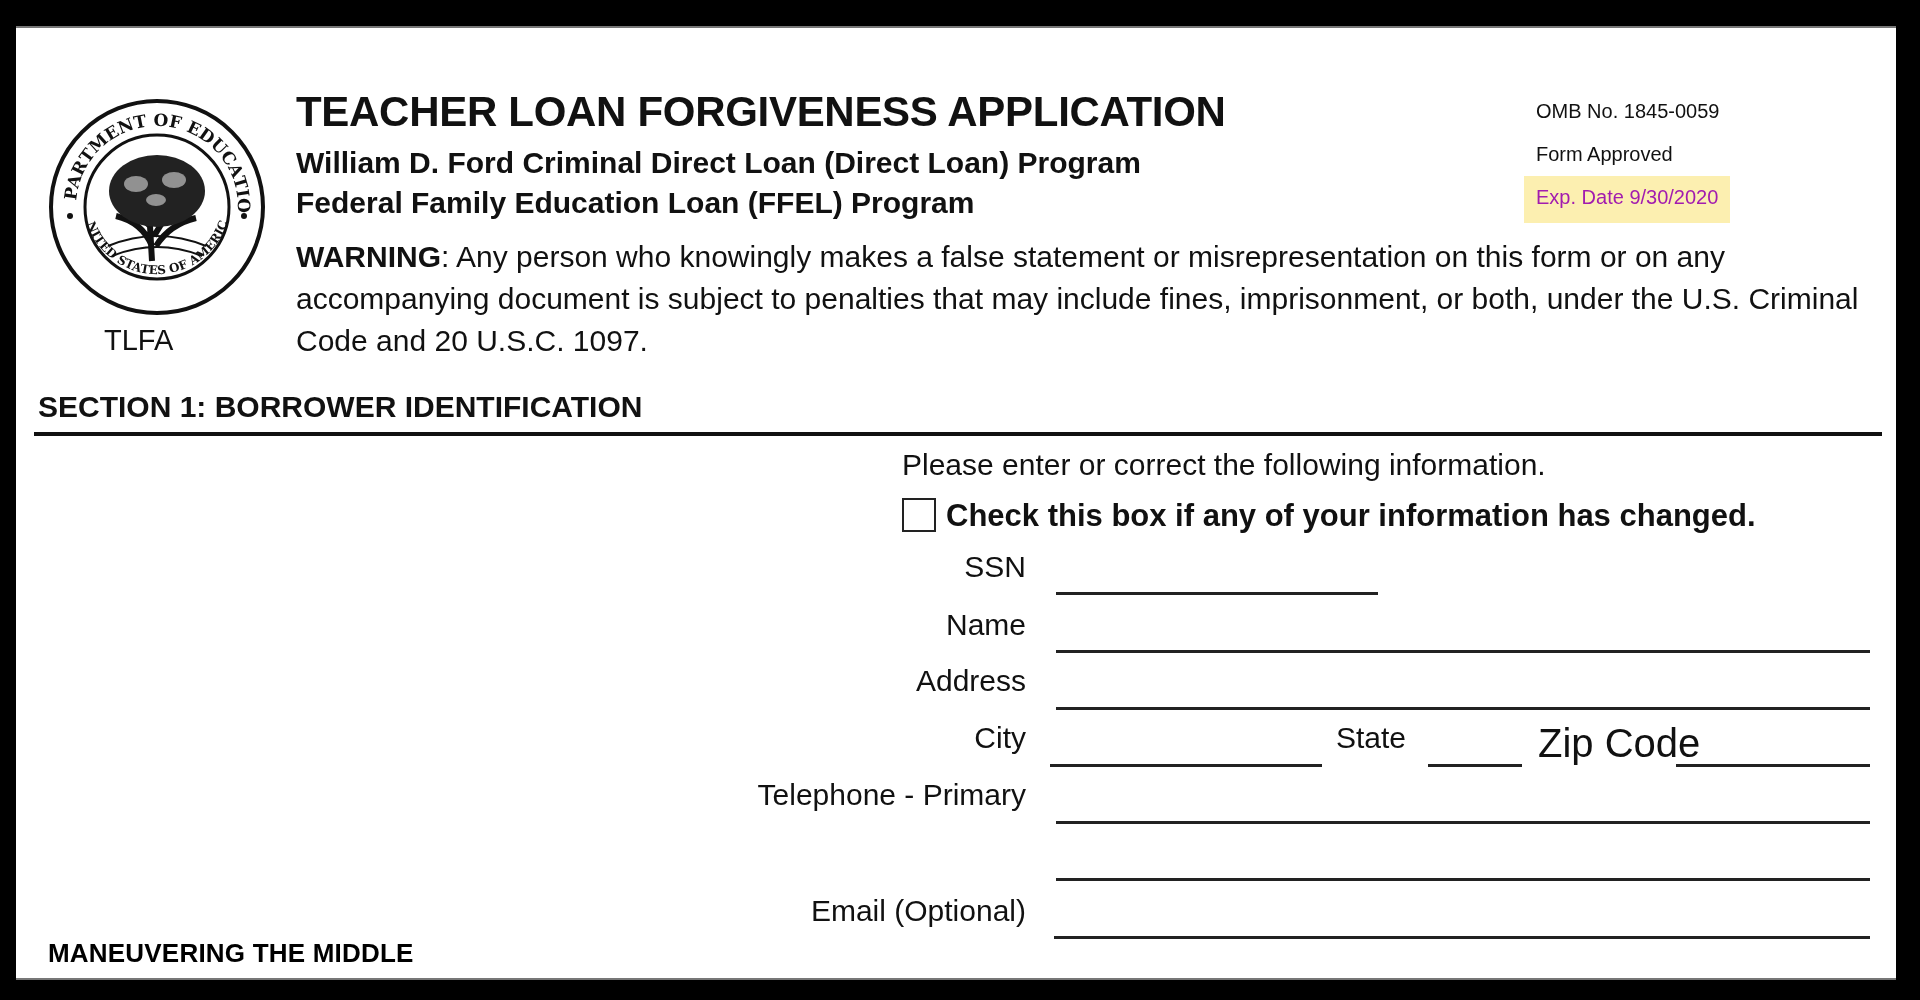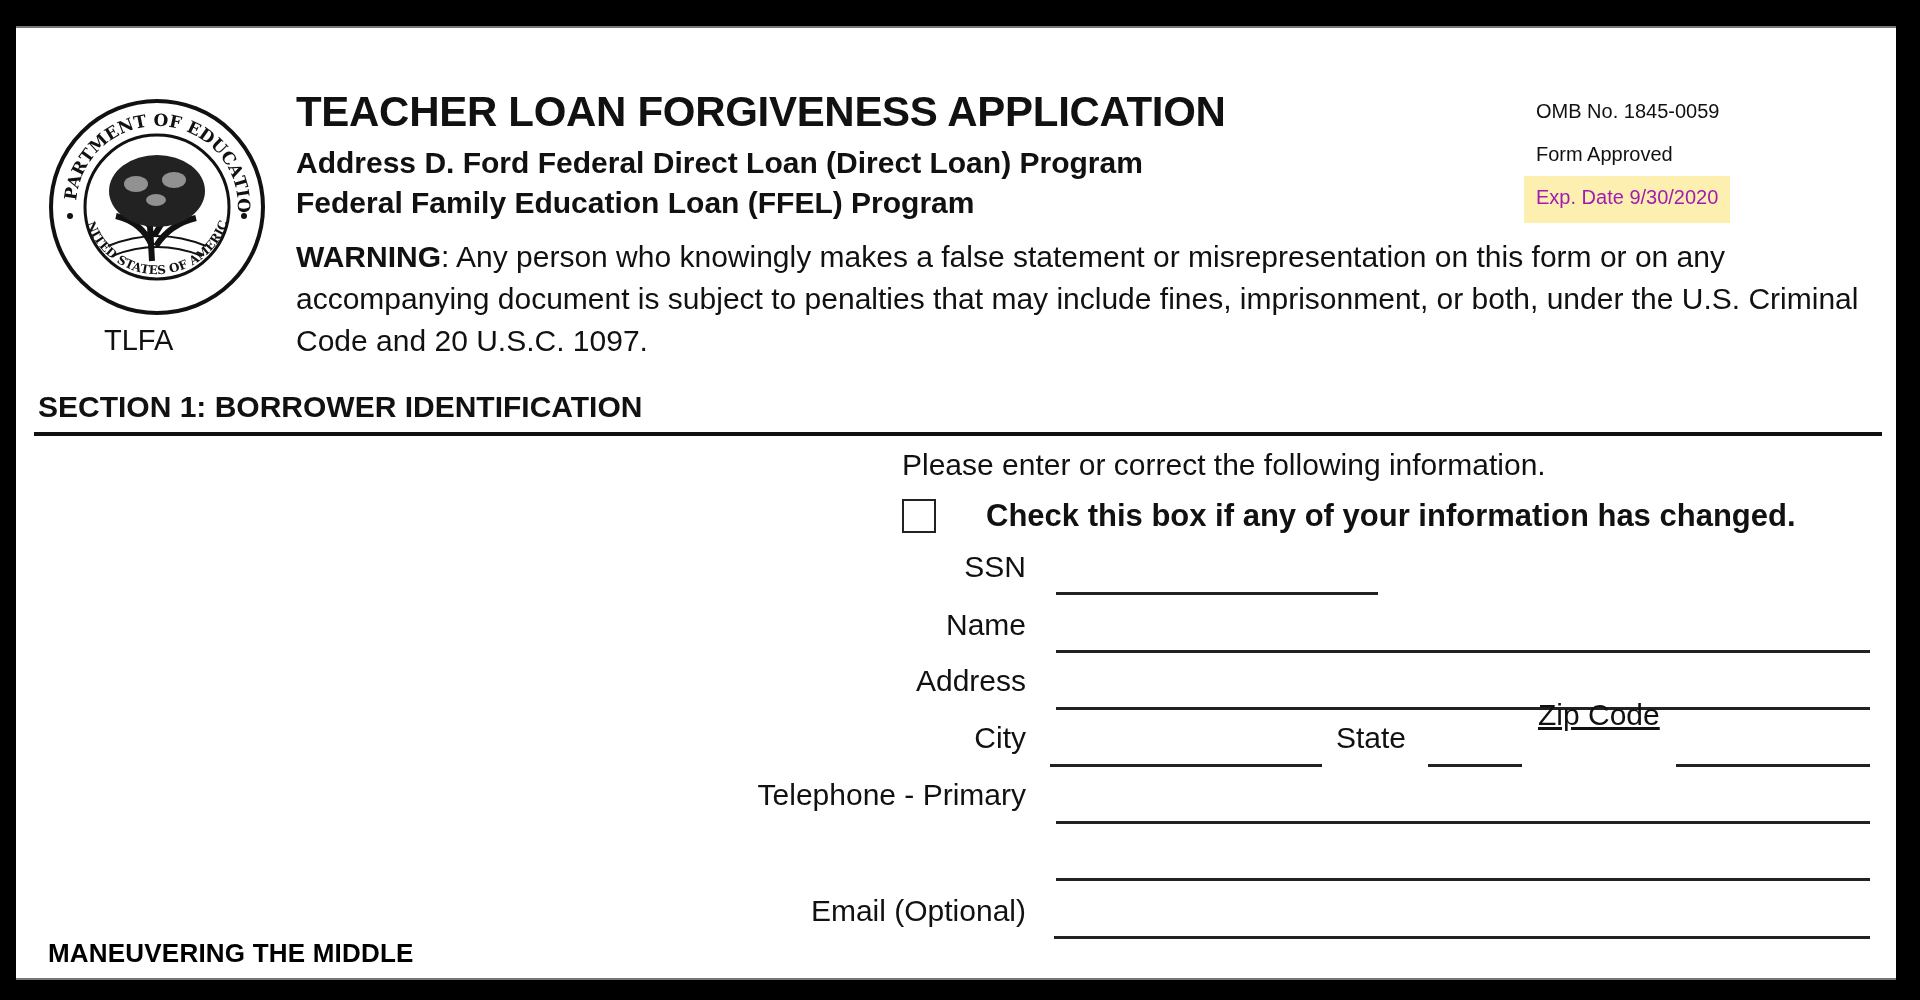--- a/index.html
+++ b/index.html
@@ -10,21 +10,21 @@
   .title { position: absolute; left: 280px; top: 60px; font-size: 42px; font-weight: 700; letter-spacing: -0.3px; text-align: right; }
   .sub1 { position: absolute; left: 280px; top: 118px; font-size: 30px; font-weight: 700; }
   .sub2 { position: absolute; left: 280px; top: 158px; font-size: 30px; font-weight: 700; }
   .warning { position: absolute; left: 280px; top: 208px; width: 1580px; font-size: 30px; line-height: 42px; }
   .warning b { font-weight: 700; }
   .omb { position: absolute; left: 1520px; top: 62px; font-size: 20px; line-height: 43px; }
   .exp-hl { background: #fcefb0; color: #a21caf; padding: 0 12px 4px 12px; margin-left: -12px; display: inline-block; }
   .section-title { position: absolute; left: 22px; top: 362px; font-size: 30px; font-weight: 700; }
   .section-rule { position: absolute; left: 18px; top: 404px; width: 1848px; height: 4px; background: #111; }
   .intro { position: absolute; left: 886px; top: 420px; font-size: 30px; }
-  .check-row { position: absolute; left: 886px; top: 470px; font-size: 31px; font-weight: 700; display: flex; align-items: center; gap: 40px; }
+  .check-row { position: absolute; left: 886px; top: 470px; font-size: 31px; font-weight: 700; display: flex; align-items: flex-start; }
   .checkbox { width: 30px; height: 30px; border: 2px solid #222; margin-right: 10px; background: #fff; }
   .flabel { position: absolute; font-size: 30px; text-align: right; width: 420px; }
   .fline { position: absolute; height: 3px; background: #222; }
   .brand { position: absolute; left: 48px; top: 938px; font-size: 26px; font-weight: 700; letter-spacing: 0.2px; color: #000; }
 </style>
 </head>
 <body>
 
 <div class="page">
 
@@ -43,21 +43,21 @@
     <ellipse cx="111" cy="95" rx="48" ry="36" fill="#222"></ellipse>
     <ellipse cx="90" cy="88" rx="12" ry="8" fill="#fff" opacity="0.5"></ellipse>
     <ellipse cx="128" cy="84" rx="12" ry="8" fill="#fff" opacity="0.5"></ellipse>
     <ellipse cx="110" cy="104" rx="10" ry="6" fill="#fff" opacity="0.5"></ellipse>
     <path d="M62 150 Q111 130 160 150 M66 160 Q111 142 156 160" stroke="#111" stroke-width="2" fill="none"></path>
   </svg>
 
   <div class="tlfa">TLFA</div>
 
   <div class="title">TEACHER LOAN FORGIVENESS APPLICATION</div>
-  <div class="sub1">Address D. Ford Federal Direct Loan (Direct Loan) Program</div>
+  <div class="sub1">William D. Ford Criminal Direct Loan (Direct Loan) Program</div>
   <div class="sub2">Federal Family Education Loan (FFEL) Program</div>
 
   <div class="warning">
     <b>WARNING</b><span>: Any person who knowingly makes a false statement or misrepresentation on this form or on any accompanying document is subject to penalties that may include fines, imprisonment, or both, under the U.S. Criminal Code and 20 U.S.C. 1097.</span>
   </div>
 
   <div class="omb">
     <div>OMB No. 1845-0059</div>
     <div>Form Approved</div>
     <div class="exp-hl">Exp. Date 9/30/2020</div>
@@ -79,21 +79,21 @@
   <div class="flabel" style="left:590px; top:580px;">Name</div>
   <div class="fline" style="left:1040px; top:622px; width:814px;"></div>
 
   <div class="flabel" style="left:590px; top:636px;">Address</div>
   <div class="fline" style="left:1040px; top:679px; width:814px;"></div>
 
   <div class="flabel" style="left:590px; top:693px;">City</div>
   <div class="fline" style="left:1034px; top:736px; width:272px;"></div>
   <div style="position:absolute; left:1320px; top:693px; font-size:30px;">State</div>
   <div class="fline" style="left:1412px; top:736px; width:94px;"></div>
-  <div style="position:absolute; left:1522px; top:670px; font-size:30px;text-decoration:underline;">Zip Code</div>
+  <div style="position:absolute; left:1522px; top:693px; font-size:40px;">Zip Code</div>
   <div class="fline" style="left:1660px; top:736px; width:194px;"></div>
 
   <div class="flabel" style="left:590px; top:750px;">Telephone - Primary</div>
   <div class="fline" style="left:1040px; top:793px; width:814px;"></div>
 
   <div class="fline" style="left:1040px; top:850px; width:814px;"></div>
 
   <div class="flabel" style="left:590px; top:866px;">Email (Optional)</div>
   <div class="fline" style="left:1038px; top:908px; width:816px;"></div>
 

